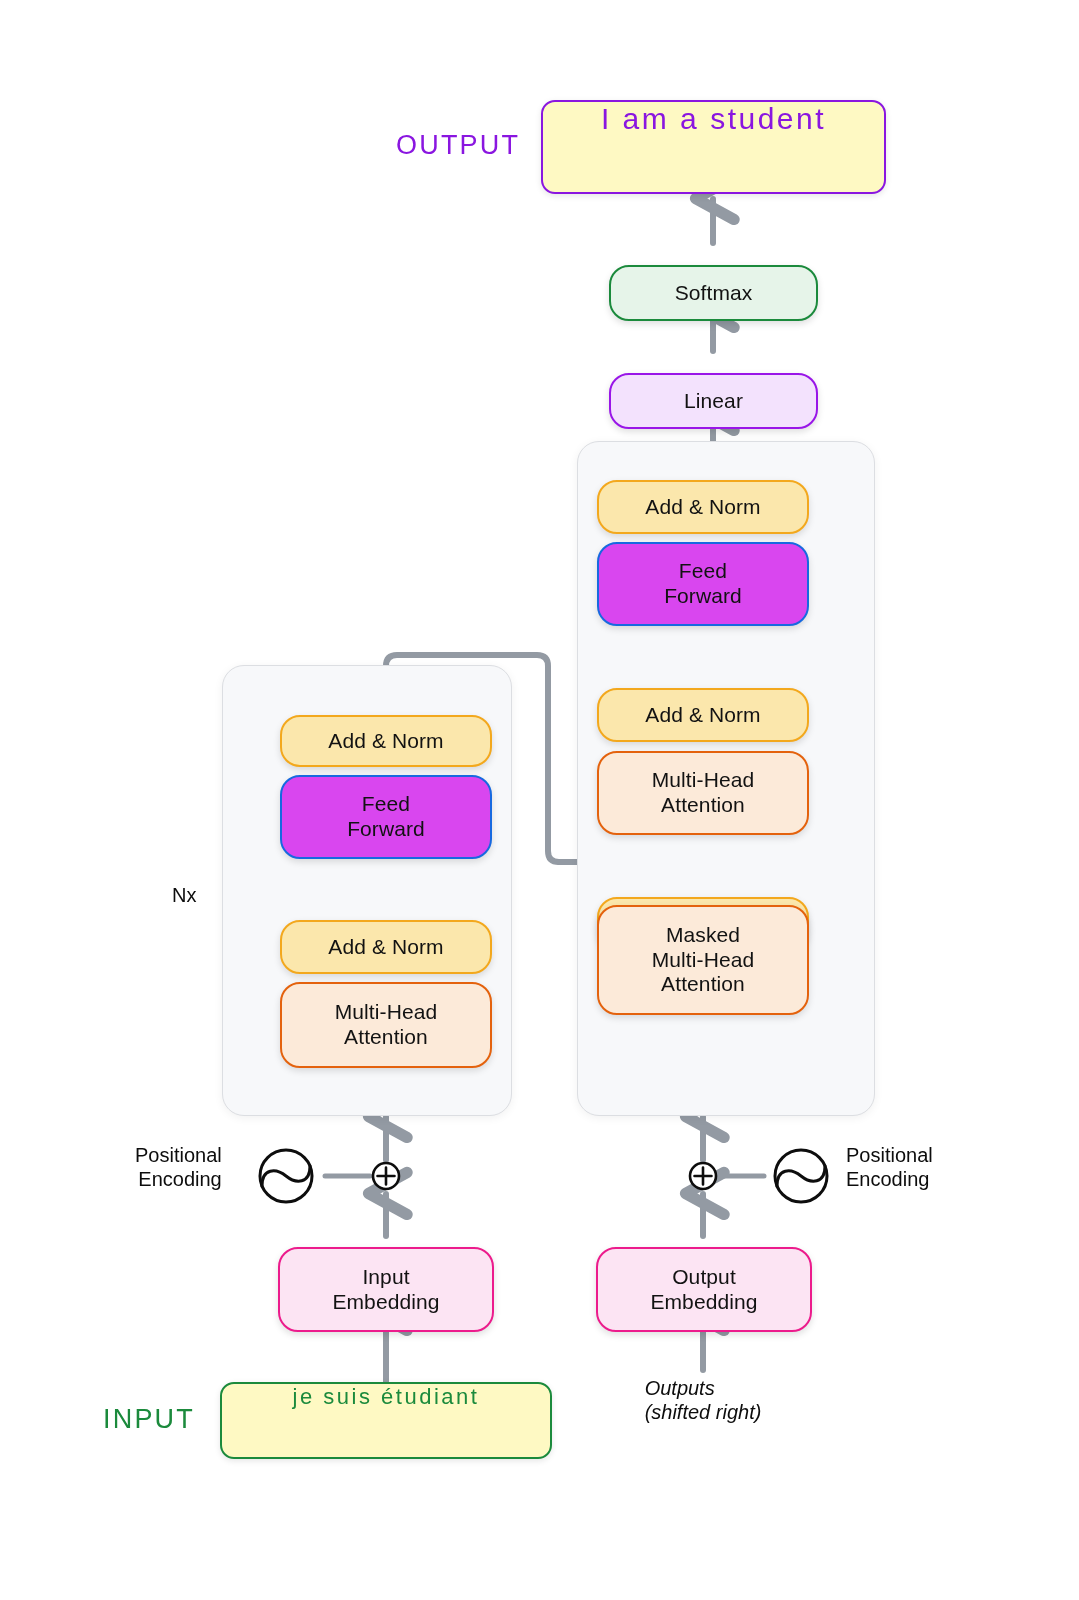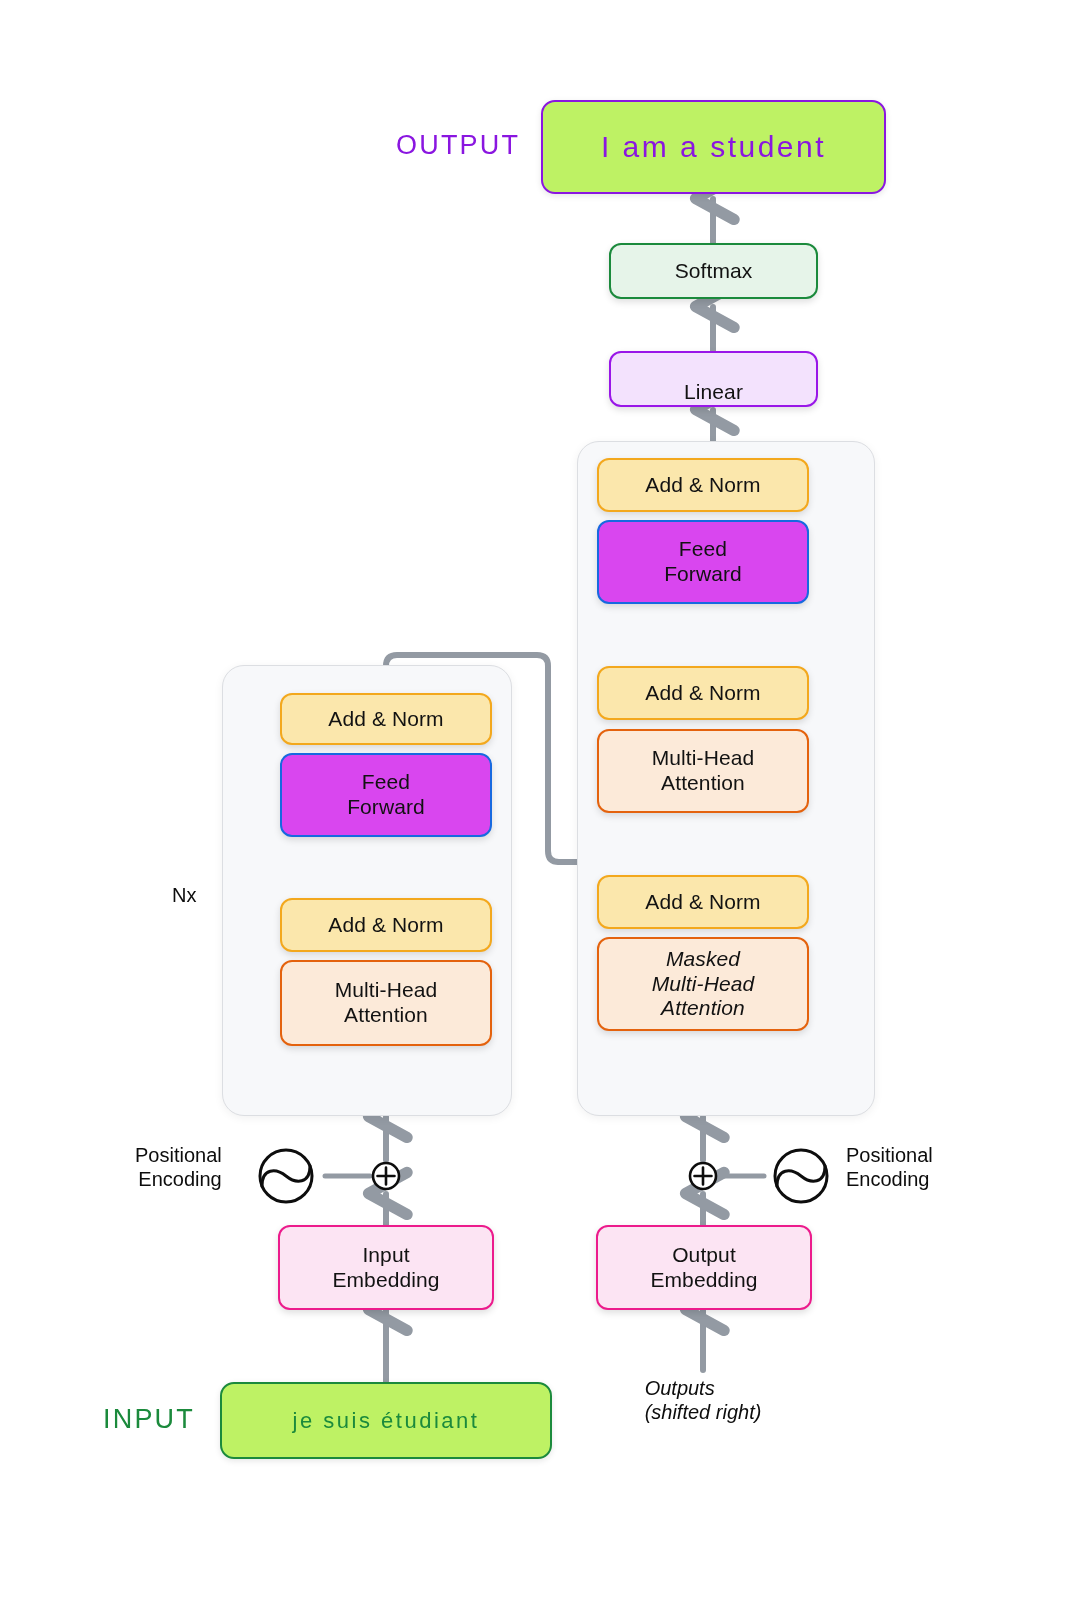--- a/index.html
+++ b/index.html
@@ -6,47 +6,48 @@
   body{
     width:1079px;height:1600px;position:relative;overflow:hidden;
     font-family:"Liberation Sans","DejaVu Sans",sans-serif;
   }
   #stage{position:absolute;left:0;top:0;width:1079px;height:1600px;padding-left:36px;}
   svg#wires{position:absolute;left:0;top:0;width:1079px;height:1600px;pointer-events:none;}
 
   .node{
     position:absolute;box-sizing:border-box;
     display:flex;align-items:center;justify-content:center;
-    text-align:center;border-radius:12px;
+    text-align:center;border-radius:20px;
     font-size:21px;line-height:1.18;color:#121212;
     letter-spacing:.1px;
     box-shadow:0 3px 7px rgba(0,0,0,.13);
     z-index:3;
+    margin-top:22px;
   }
   .node span{display:block;}
 
   .stack{
     position:absolute;box-sizing:border-box;
     border:1.6px solid #dcdee2;border-radius:22px;
     background:#f7f8fa;
     box-shadow:0 2px 10px rgba(0,0,0,.06);
     z-index:1;
   }
 
   .addnorm{background:#fbe7ac;border:2.4px solid #f3a81d;}
   .attn{background:#fcead9;border:2.4px solid #e4620d;}
   .ff{background:#d946ef;border:2.4px solid #1769e0;}
   .embed{background:#fce4f3;border:2.6px solid #ec1b8c;}
-  .linear{background:#f3e2fd;border:2.4px solid #9916e8;align-items:flex-end;}
+  .linear{background:#f3e2fd;border:2.4px solid #9916e8;}
   .softmax{background:#e6f4e9;border:2.4px solid #1b8a3c;}
 
   .iobox{
     position:absolute;box-sizing:border-box;
-    display:flex;align-items:center;justify-content:center;
-    border-radius:14px;background:#bef264;z-index:3;
+    display:flex;align-items:flex-start;justify-content:center;
+    border-radius:14px;background:#fef9c3;z-index:3;
     box-shadow:0 2px 6px rgba(0,0,0,.10);
   }
   .outbox{border:2.8px solid #8a16e0;color:#8a16e0;font-size:30px;letter-spacing:2.5px;}
   .inbox{border:2.8px solid #1b8a3c;color:#1b8a3c;font-size:22px;letter-spacing:2.5px;}
 
   .sidelabel{position:absolute;font-size:27px;letter-spacing:2.2px;z-index:3;white-space:nowrap;}
   .lbl-output{color:#8a16e0;}
   .lbl-input{color:#1b8a3c;}
 
   .plaintext{position:absolute;color:#0d0d0d;font-size:20px;line-height:1.22;z-index:3;white-space:nowrap;}
@@ -157,21 +158,21 @@
   </div>
   <div class="node attn" style="left:597px;top:729px;width:212px;height:84px;">
     <div>
       <span>Multi-Head</span>
       <span>Attention</span>
     </div>
   </div>
   <div class="node addnorm" style="left:597px;top:875px;width:212px;height:54px;">
     <span>Add &amp; Norm</span>
   </div>
-  <div class="node attn" style="left:597px;top:937px;width:212px;height:94px;font-style:italic;">
+  <div class="node attn" style="left:597px;top:883px;width:212px;height:110px;">
     <div>
       <span>Masked</span>
       <span>Multi-Head</span>
       <span>Attention</span>
     </div>
   </div>
 
   <div class="stack" style="left:222px;top:665px;width:290px;height:451px;"></div>
 
   <div class="nx" style="left:172px;top:884px;">Nx</div>

